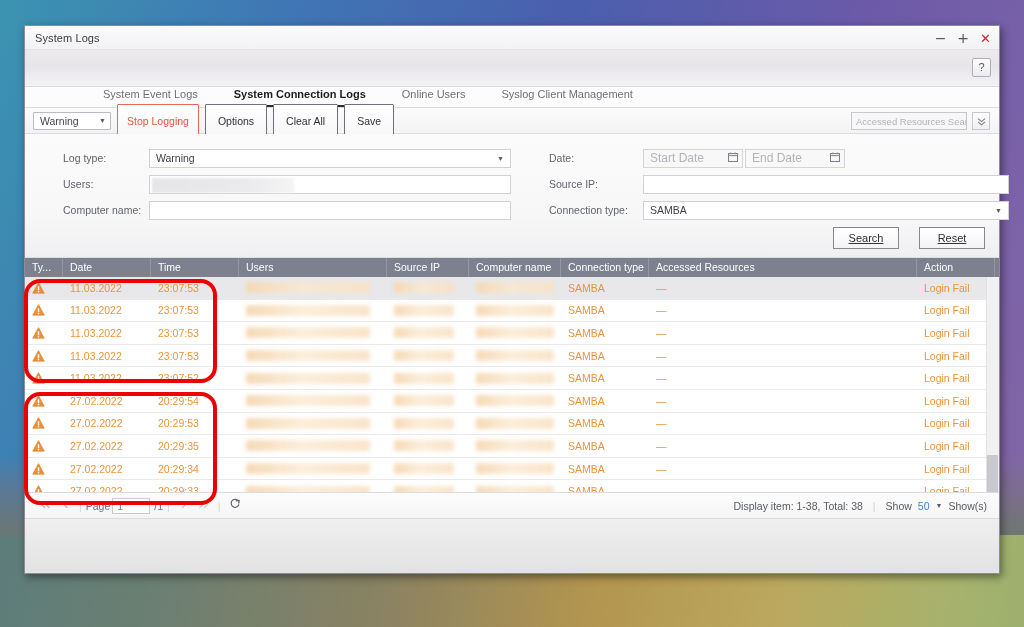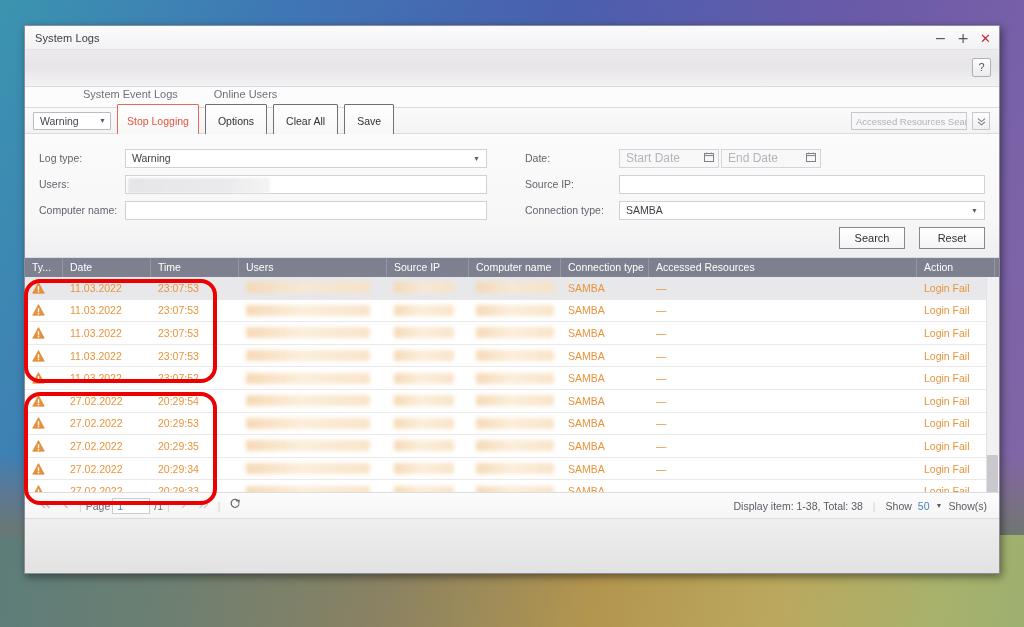--- a/index.html
+++ b/index.html
@@ -47,21 +47,21 @@
   }
   #help-btn {
     position: absolute; right: 8px; top: 8px; width: 19px; height: 19px;
     border: 1px solid #aeb0b8; background: linear-gradient(to bottom,#fdfdfd,#ebebee);
     border-radius: 2px; font-size: 11px; color: #555; line-height: 17px; text-align: center;
   }
 
   
   #tabbar {
     height: 21px; background: #fcfcfc; border-bottom: 1px solid #dcdcdf;
-    display: flex; align-items: flex-end; padding-left: 40px; gap: 0;
+    display: flex; align-items: flex-end; padding-left: 60px; gap: 0;
   }
   .tab {
     font-size: 11px; color: #6d7077; padding: 0 18px 4px 18px; line-height: 14px;
     border-bottom: 2px solid transparent; white-space: nowrap;
   }
   .tab.active { color: #1c1c1c; font-weight: bold; border-bottom: 2px solid #2a2a2a; }
 
   
   #actionbar {
     height: 26px; background: linear-gradient(to bottom,#fbfbfb,#f3f3f4);
@@ -90,42 +90,42 @@
     border: 1px solid #c6c8ce; background: linear-gradient(to bottom,#fdfdfd,#f0f0f2);
     display: flex; align-items: center; justify-content: center; font-size: 9px; color: #7b7d85;
   }
 
   
   #form {
     background: linear-gradient(to bottom,#fbfbfb 0%,#f7f7f8 70%,#efeff1 100%);
     border-bottom: 1px solid #dddde1;
     padding: 12px 14px 8px 14px; position: relative; height: 124px;
   }
-  .frow { display: flex; align-items: center; height: 24px; margin-bottom: 2px; }
+  .frow { display: flex; align-items: center; height: 24px; margin-bottom: 2px; margin-left: 24px; }
   .flabel { font-size: 10.5px; color: #61646b; width: 86px; flex: none; }
   .fctrl { height: 19px; border: 1px solid #cfd1d6; background: #fff; flex: none; }
   .fctrl.sel { display: flex; align-items: center; justify-content: space-between; padding: 0 6px; font-size: 10.5px; color: #3e4046; }
   .left-col { position: absolute; left: 14px; top: 12px; width: 470px; }
   .right-col { position: absolute; left: 500px; top: 12px; width: 462px; }
   .left-col .fctrl { width: 362px; }
   .right-col .flabel { width: 94px; }
   .right-col .fctrl { width: 366px; }
   .date-wrap { display: flex; gap: 2px; }
   .date-box {
     width: 100px; height: 19px; border: 1px solid #d3d5da; background: #f8f8f9;
     display: flex; align-items: center; justify-content: space-between; padding: 0 4px 0 6px;
     font-size: 12px; color: #b2b4ba;
   }
   .cal-ico { font-size: 10px; color: #7d808a; }
   #users-redact {
     position: absolute; left: 2px; top: 2px; width: 142px; height: 15px;
     background: linear-gradient(to right, #e6e6e8, #ebebed 70%, #f4f4f5);
     filter: blur(1.1px);
   }
-  #searchrow { position: absolute; right: 14px; bottom: 8px; display: flex; gap: 14px; }
+  #searchrow { position: absolute; right: 14px; bottom: 8px; display: flex; gap: 20px; text-decoration: underline; }
   .bigbtn {
     width: 66px; height: 22px; border: 1px solid #86888f; background: linear-gradient(to bottom,#ffffff,#f4f4f5);
     font-size: 11px; color: #2d2f34; display: flex; align-items: center; justify-content: center;
   }
 
   
   #tablewrap { flex: 1; background: #fff; position: relative; overflow: hidden; }
   #thead {
     display: flex; height: 19px; background: #7c808f; color: #fff;
     font-size: 10.5px; align-items: flex-end;
@@ -199,21 +199,23 @@
       <span class="wc close">✕</span>
     </div>
   </div>
 
   <div id="subbar">
     <div id="help-btn">?</div>
   </div>
 
   <div id="tabbar">
     <div class="tab">System Event Logs</div>
+    <div class="tab active">System Connection Logs</div>
     <div class="tab">Online Users</div>
+    <div class="tab">Syslog Client Management</div>
   </div>
 
   <div id="actionbar">
     <div class="sel-box">
       <span>Warning</span>
       <span class="caret">▼</span>
     </div>
     <div class="btn danger">Stop Logging</div>
     <div class="btn">Options</div>
     <div class="btn">Clear All</div>

